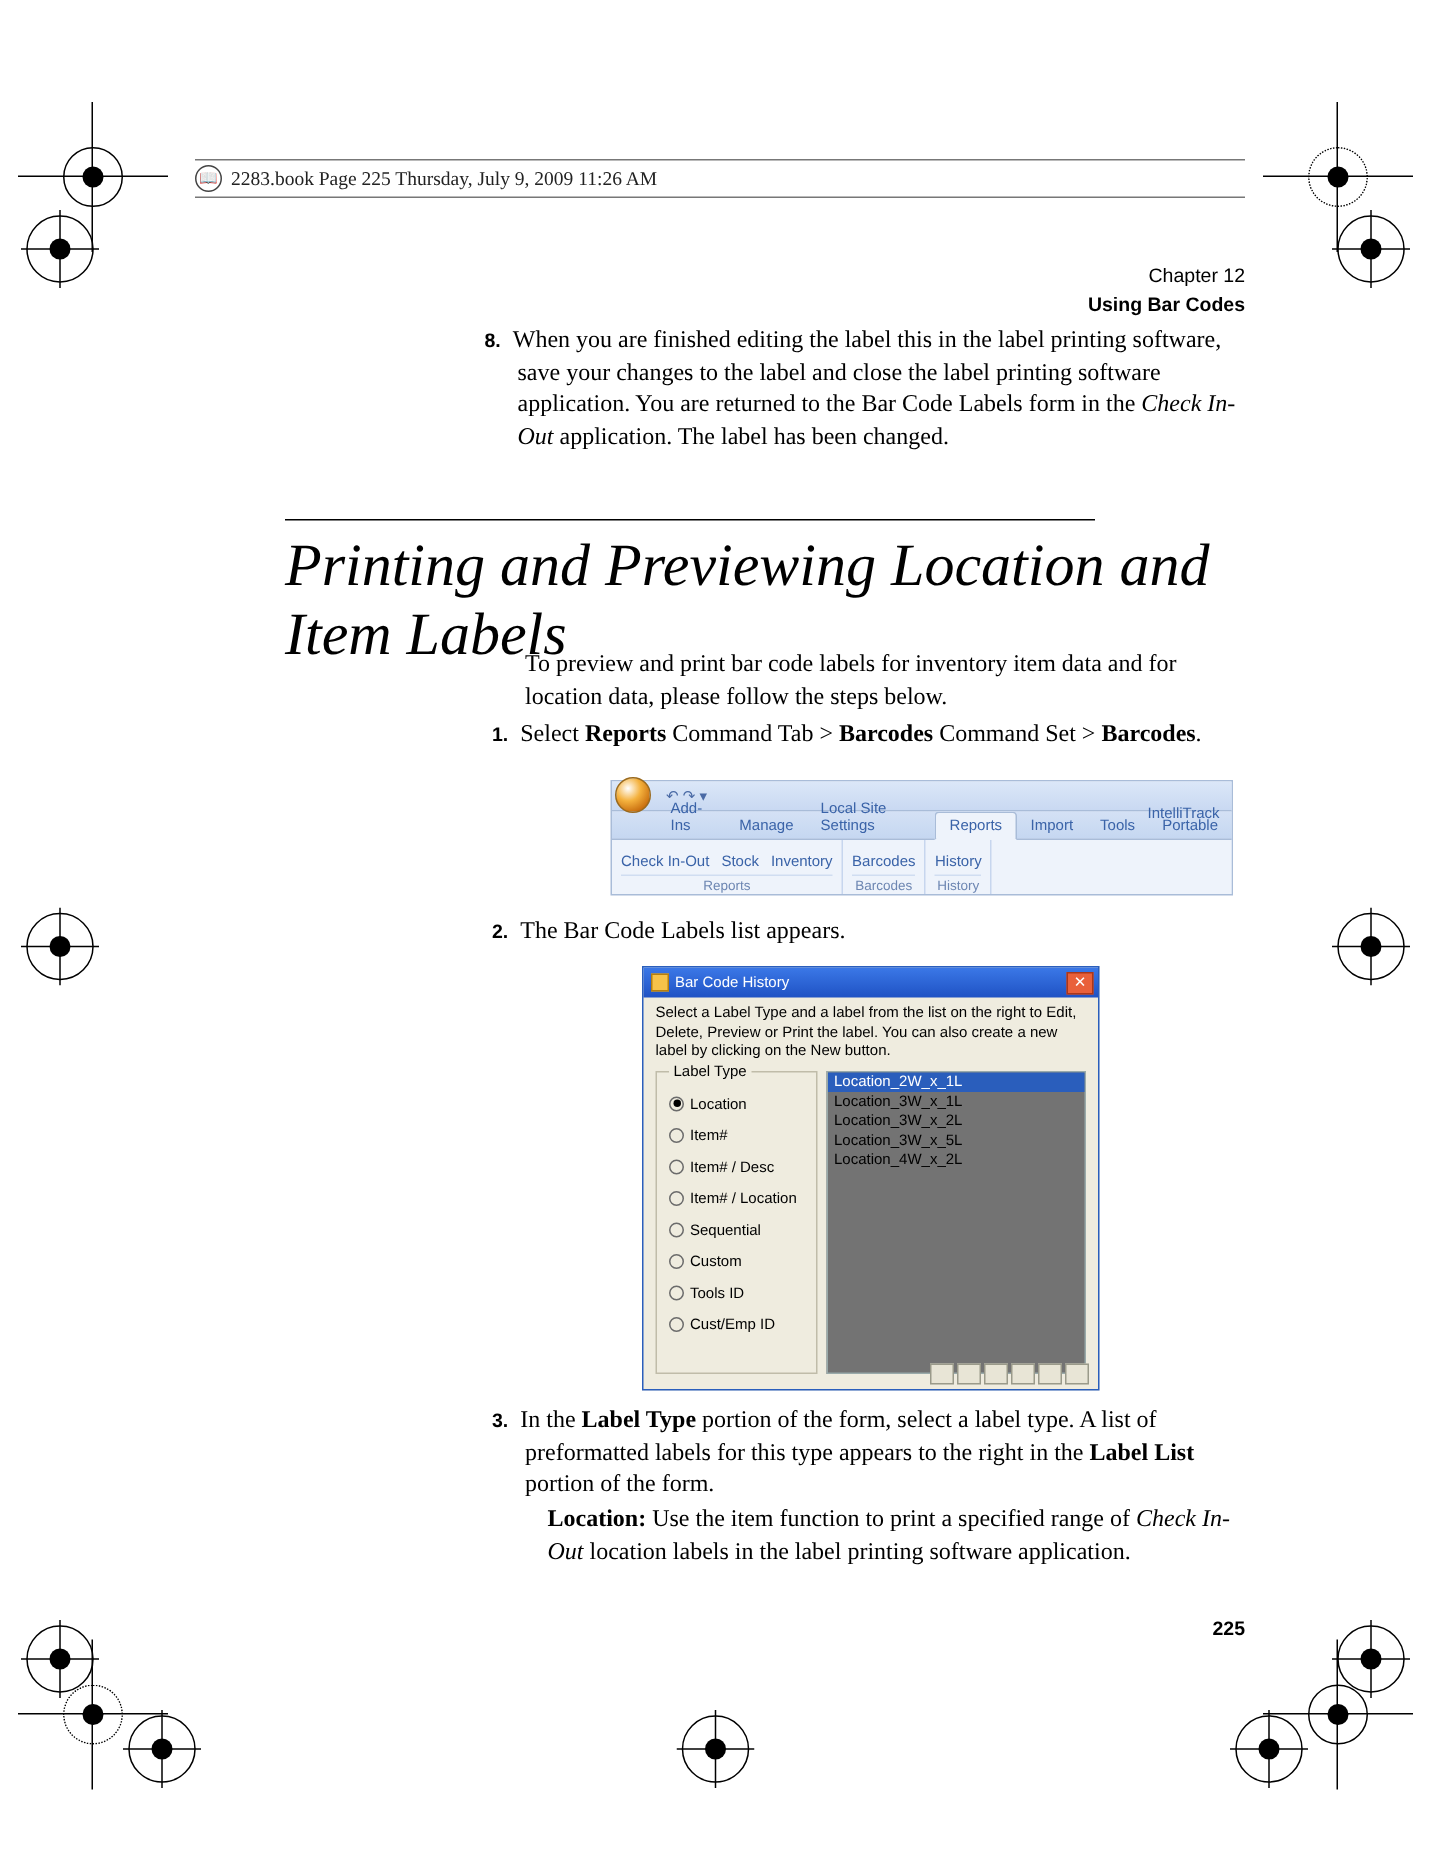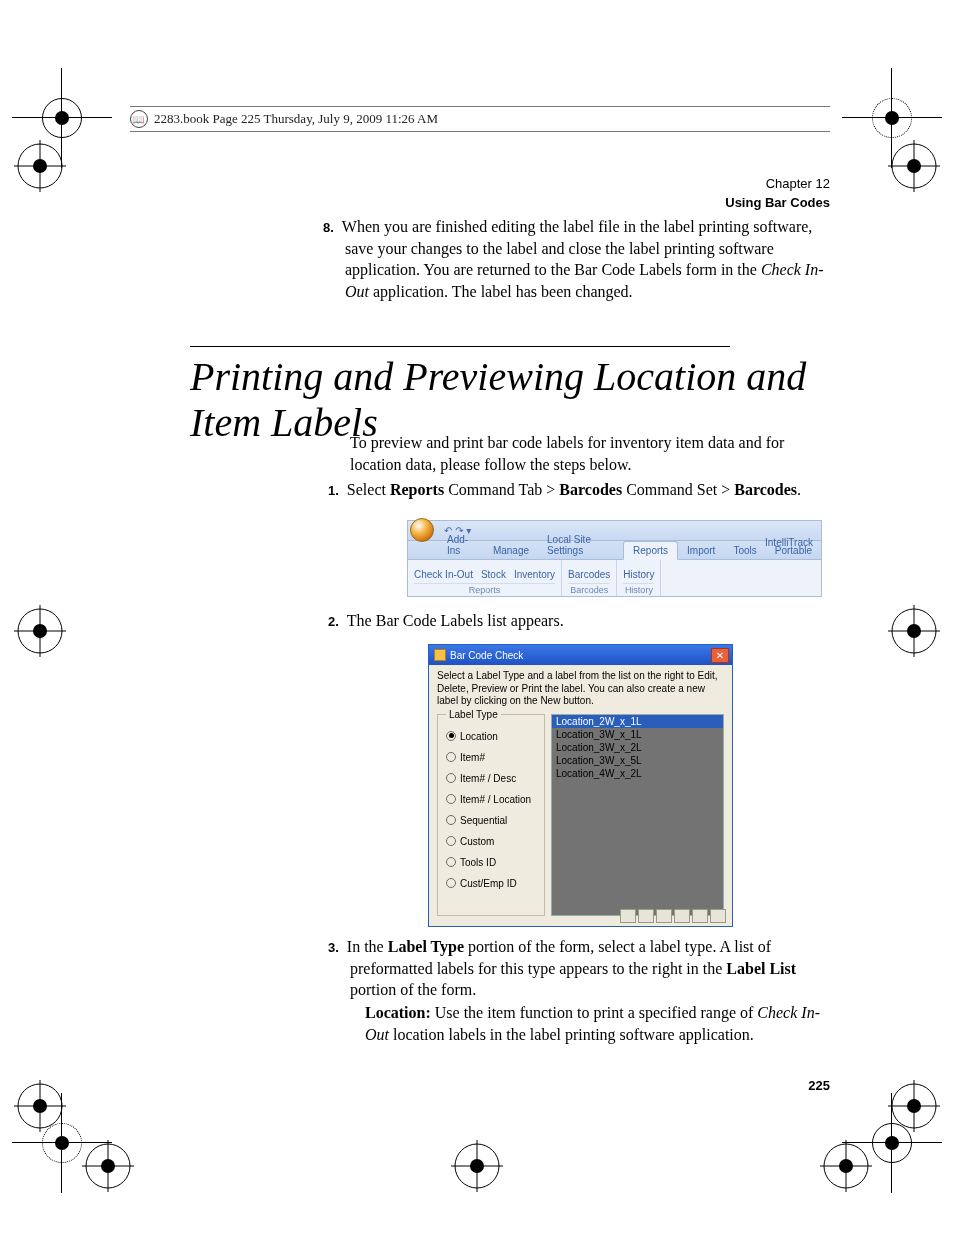--- a/index.html
+++ b/index.html
@@ -319,21 +319,21 @@
 </div>
 <div class="page-border-top2"></div>
 
 <div class="chapter-head">
   <div class="ch">Chapter 12</div>
   <div class="ct">Using Bar Codes</div>
 </div>
 
 <div class="body-col step8">
   <p>
-    <span class="num">8.</span><span>When you are finished editing the label file in the label printing software, save your changes to the label and close the label printing software application. You are returned to the Bar Code Labels form in the </span><span class="italic">Check In-Out</span><span> application. The label has been changed.</span>
+    <span class="num">8.</span><span>When you are finished editing the label this in the label printing software, save your changes to the label and close the label printing software application. You are returned to the Bar Code Labels form in the </span><span class="italic">Check In-Out</span><span> application. The label has been changed.</span>
   </p>
 </div>
 
 <div class="section-rule"></div>
 <div class="section-title">Printing and Previewing Location and Item Labels</div>
 
 <div class="body-col intro">
   <p>To preview and print bar code labels for inventory item data and for location data, please follow the steps below.</p>
 </div>
 
@@ -384,21 +384,21 @@
 
 <div class="body-col step2row">
   <p>
     <span class="num">2.</span><span>The Bar Code Labels list appears.</span>
   </p>
 </div>
 
 <div class="dialog">
   <div class="titlebar">
     <div class="ticon"></div>
-    <div>Bar Code Check</div>
+    <div>Bar Code History</div>
     <div class="close">✕</div>
   </div>
   <div class="instr">Select a Label Type and a label from the list on the right to Edit, Delete, Preview or Print the label. You can also create a new label by clicking on the New button.</div>
   <div class="content">
     <div class="fieldset">
       <span class="legend">Label Type</span>
       <div style="margin-top:-8px;">
         <div class="radio-row">
             <span class="radio-dot sel"></span>
             <span>Location</span>

